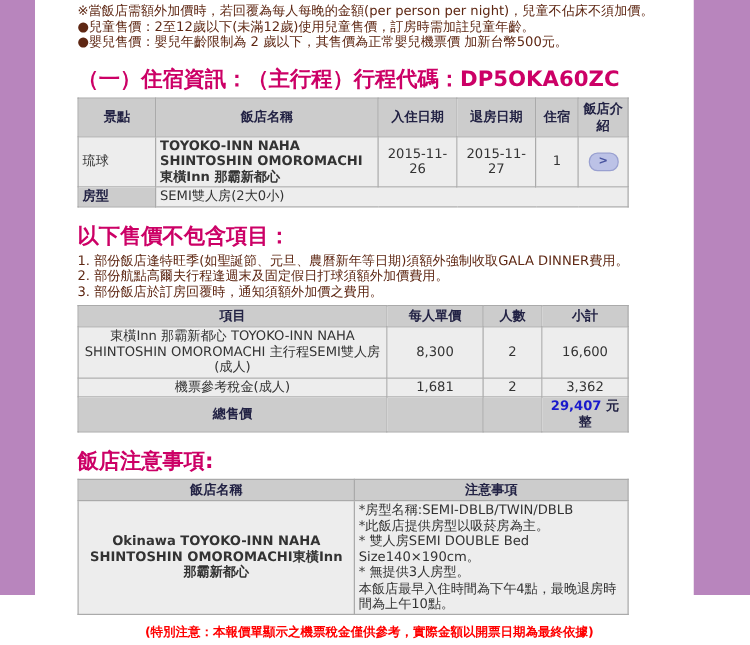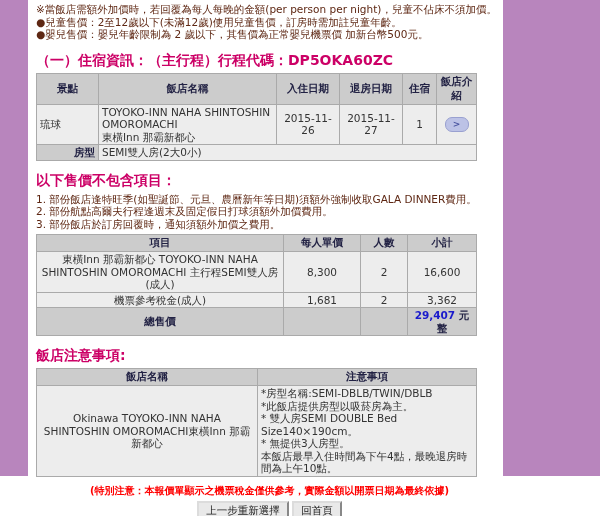--- a/index.html
+++ b/index.html
@@ -1,48 +1,48 @@
 <!DOCTYPE html>
 <html><head>
 <meta charset="utf-8">
 <style>
   html,body { margin:0; padding:0; }
   body {
     width:600px; height:516px; overflow:hidden;
     font-family:"DejaVu Sans","Liberation Sans",sans-serif;
     background:#ffffff;
   }
-  .page { display:flex; width:600px; height:476px; }
+  .page { display:flex; width:600px; height:476px;gap:26px; }
   .bar-left  { width:28px; background:#b885bd; flex:none; }
   .bar-right { width:97px; background:#b885bd; flex:none; }
   .content {
     width:475px; flex:none; box-sizing:border-box;
     padding:3px 0 0 8px; font-size:10.5px; color:#333;
     background:#fff;
   }
   .top-notes div, .excl-item { color:#5e2713; line-height:12.5px; }
   .section-title {
-    color:#cc0066; font-weight:bold; font-size:14px; margin:11px 0 3px 0;
+    color:#cc0066; font-weight:bold; font-size:17px; margin:11px 0 3px 0;
   }
   table { border-collapse:collapse; width:440px; table-layout:fixed; }
   th, td { border:1px solid #aaa; font-size:10.5px; padding:1px 3px; overflow:hidden; }
   th { background:#cccccc; color:#222244; font-weight:bold; text-align:center; }
   td { background:#ededed; color:#333; text-align:center; line-height:12.5px; }
   td.left { text-align:left; }
-  td.label-cell { background:#cccccc; font-weight:bold; text-align:right; color:#222244; }
+  td.label-cell { background:#cccccc; font-weight:bold; text-align:left; color:#222244; }
   .intro-btn {
     display:inline-block; width:22px; height:13px;
     background:#bcc2e6; border:1px solid #99a0d0; border-radius:7px;
     color:#4a55a0; font-size:9px; line-height:12px; text-align:center;
     cursor:pointer; font-weight:bold;
   }
   .total-row td { background:#cccccc; font-weight:bold; color:#222244; }
   .total-blue { color:#1a1acc; font-weight:bold; }
   .notes-cell { text-align:left; line-height:12.5px; }
-  .hotel-cell { line-height:12.5px; }
+  .hotel-cell { line-height:12.5px;font-weight:bold; }
   .special-note {
     color:#ff0000; font-weight:bold; text-align:center;
     margin-top:7px; font-size:10px;
   }
   .btn-row { text-align:center; margin-top:3px; }
   button {
     font-family:"DejaVu Sans","Liberation Sans",sans-serif;
     font-size:10.5px; background:#e9e9e9; border:2px outset #dcdcdc;
     padding:1px 7px; color:#222; cursor:pointer;
   }

